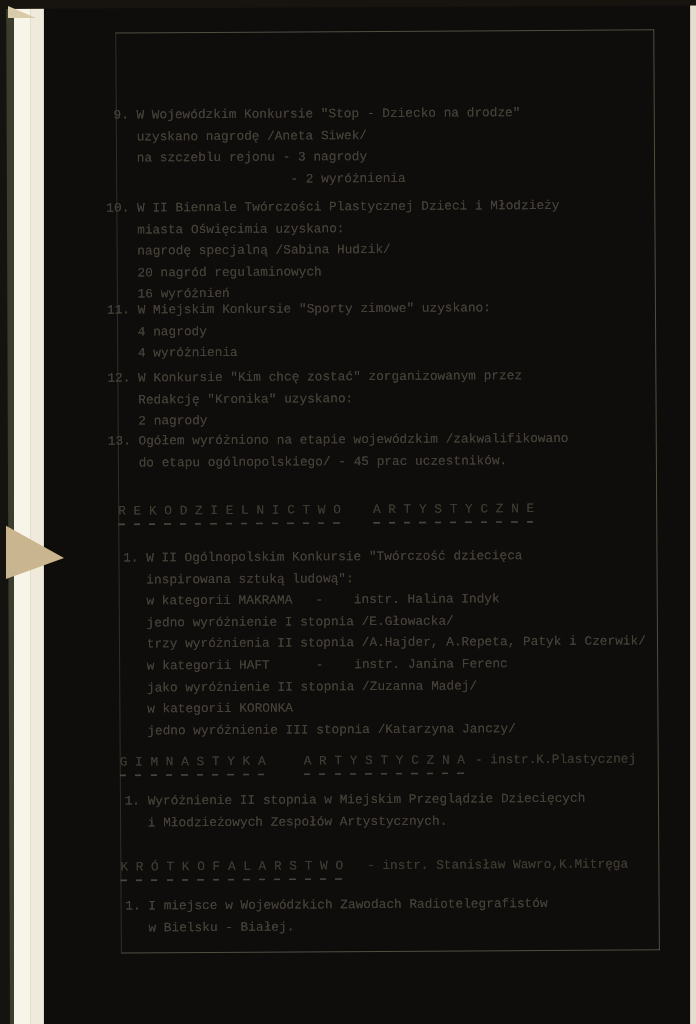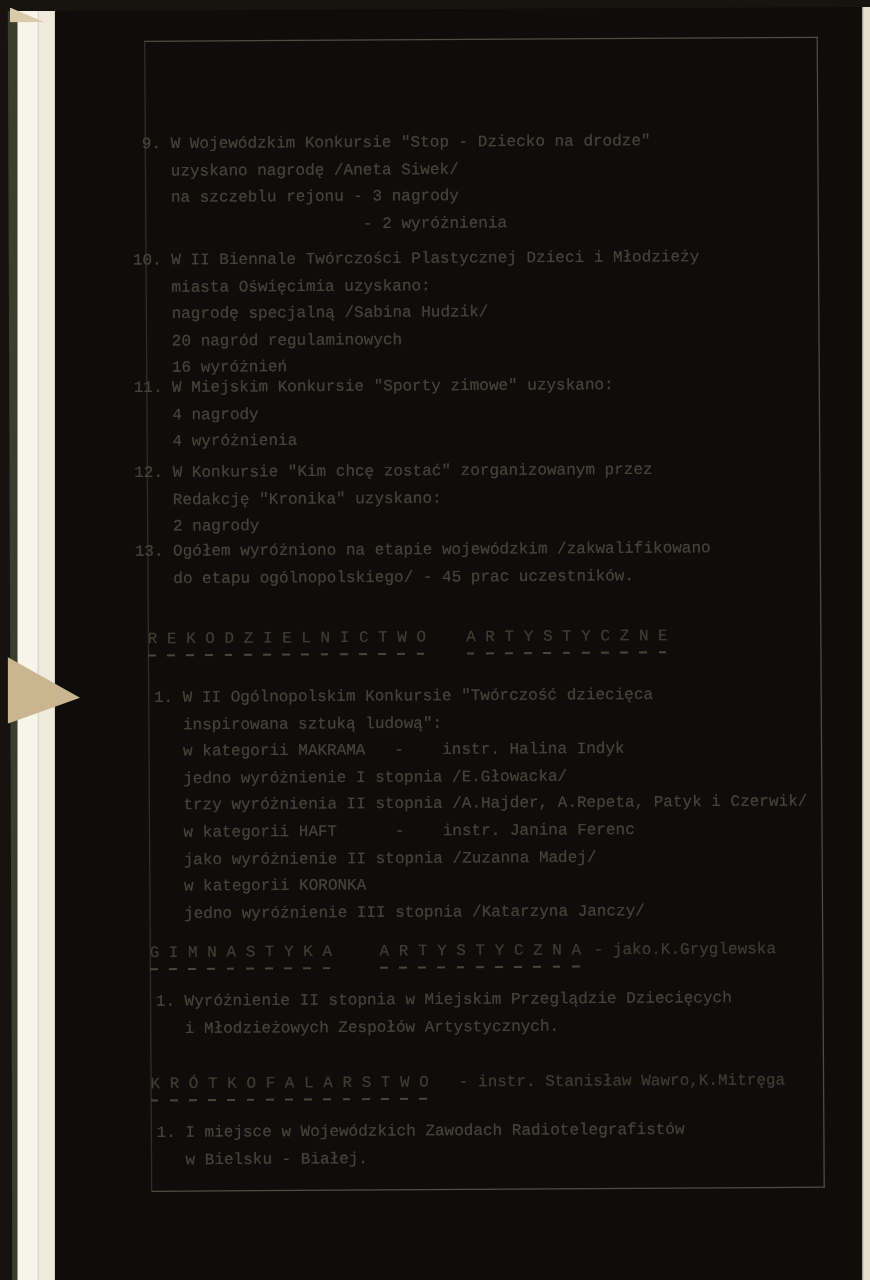--- a/index.html
+++ b/index.html
@@ -99,21 +99,21 @@
     <div class="tt" id="r1"> 1. W II Ogólnopolskim Konkursie "Twórczość dziecięca
     inspirowana sztuką ludową":
     w kategorii MAKRAMA   -    instr. Halina Indyk
     jedno wyróżnienie I stopnia /E.Głowacka/
     trzy wyróżnienia II stopnia /A.Hajder, A.Repeta, Patyk i Czerwik/
     w kategorii HAFT      -    instr. Janina Ferenc
     jako wyróżnienie II stopnia /Zuzanna Madej/
     w kategorii KORONKA
     jedno wyróżnienie III stopnia /Katarzyna Janczy/</div>
 
-    <div class="hd" id="hgim"><span class="uw">G I M N A S T Y K A</span><span class="uw gap38">A R T Y S T Y C Z N A</span><span class="sfx sfx-gim">- jako.K.Gryglewska</span></div>
+    <div class="hd" id="hgim"><span class="uw">G I M N A S T Y K A</span><span class="uw gap38">A R T Y S T Y C Z N A</span><span class="sfx sfx-gim">- instr.K.Plastycznej</span></div>
     <div class="tt" id="g1"> 1. Wyróżnienie II stopnia w Miejskim Przeglądzie Dziecięcych
     i Młodzieżowych Zespołów Artystycznych.</div>
 
     <div class="hd" id="hkro"><span class="uw">K R Ó T K O F A L A R S T W O</span><span class="sfx sfx-kro">- instr. Stanisław Wawro,K.Mitręga</span></div>
     <div class="tt" id="k1"> 1. I miejsce w Wojewódzkich Zawodach Radiotelegrafistów
     w Bielsku - Białej.</div>
   </div>
 
 </div>
 

